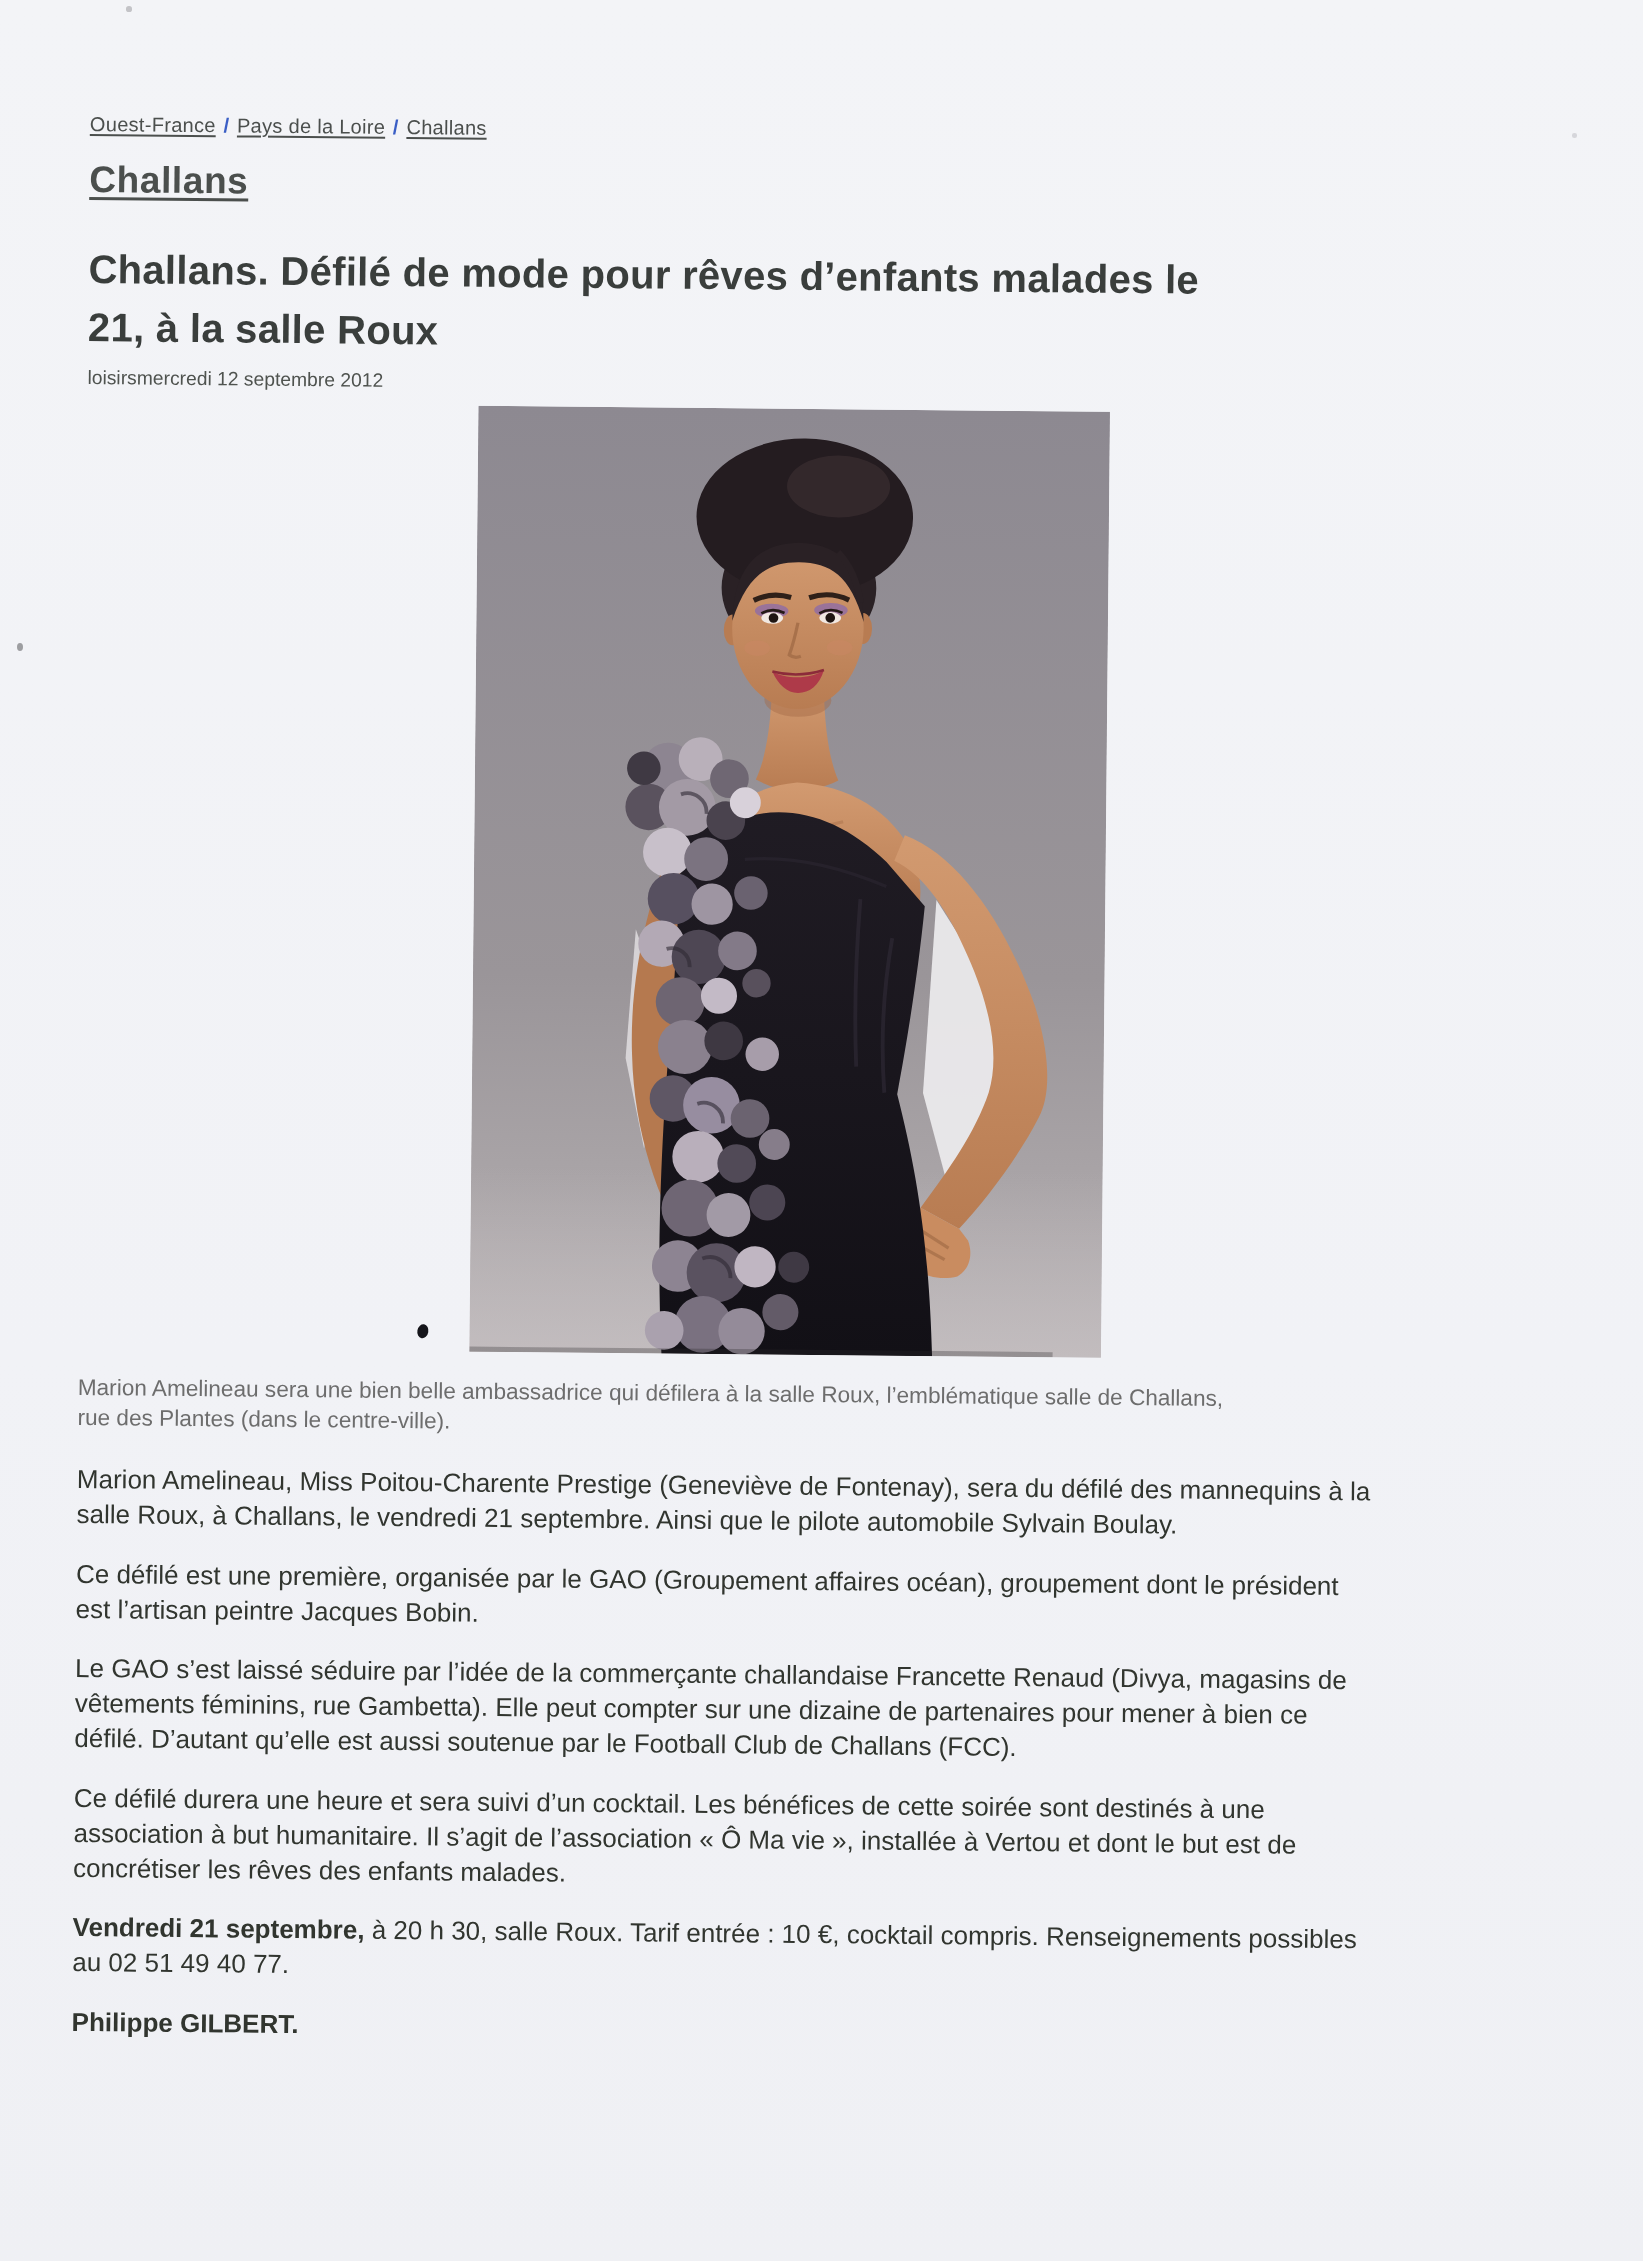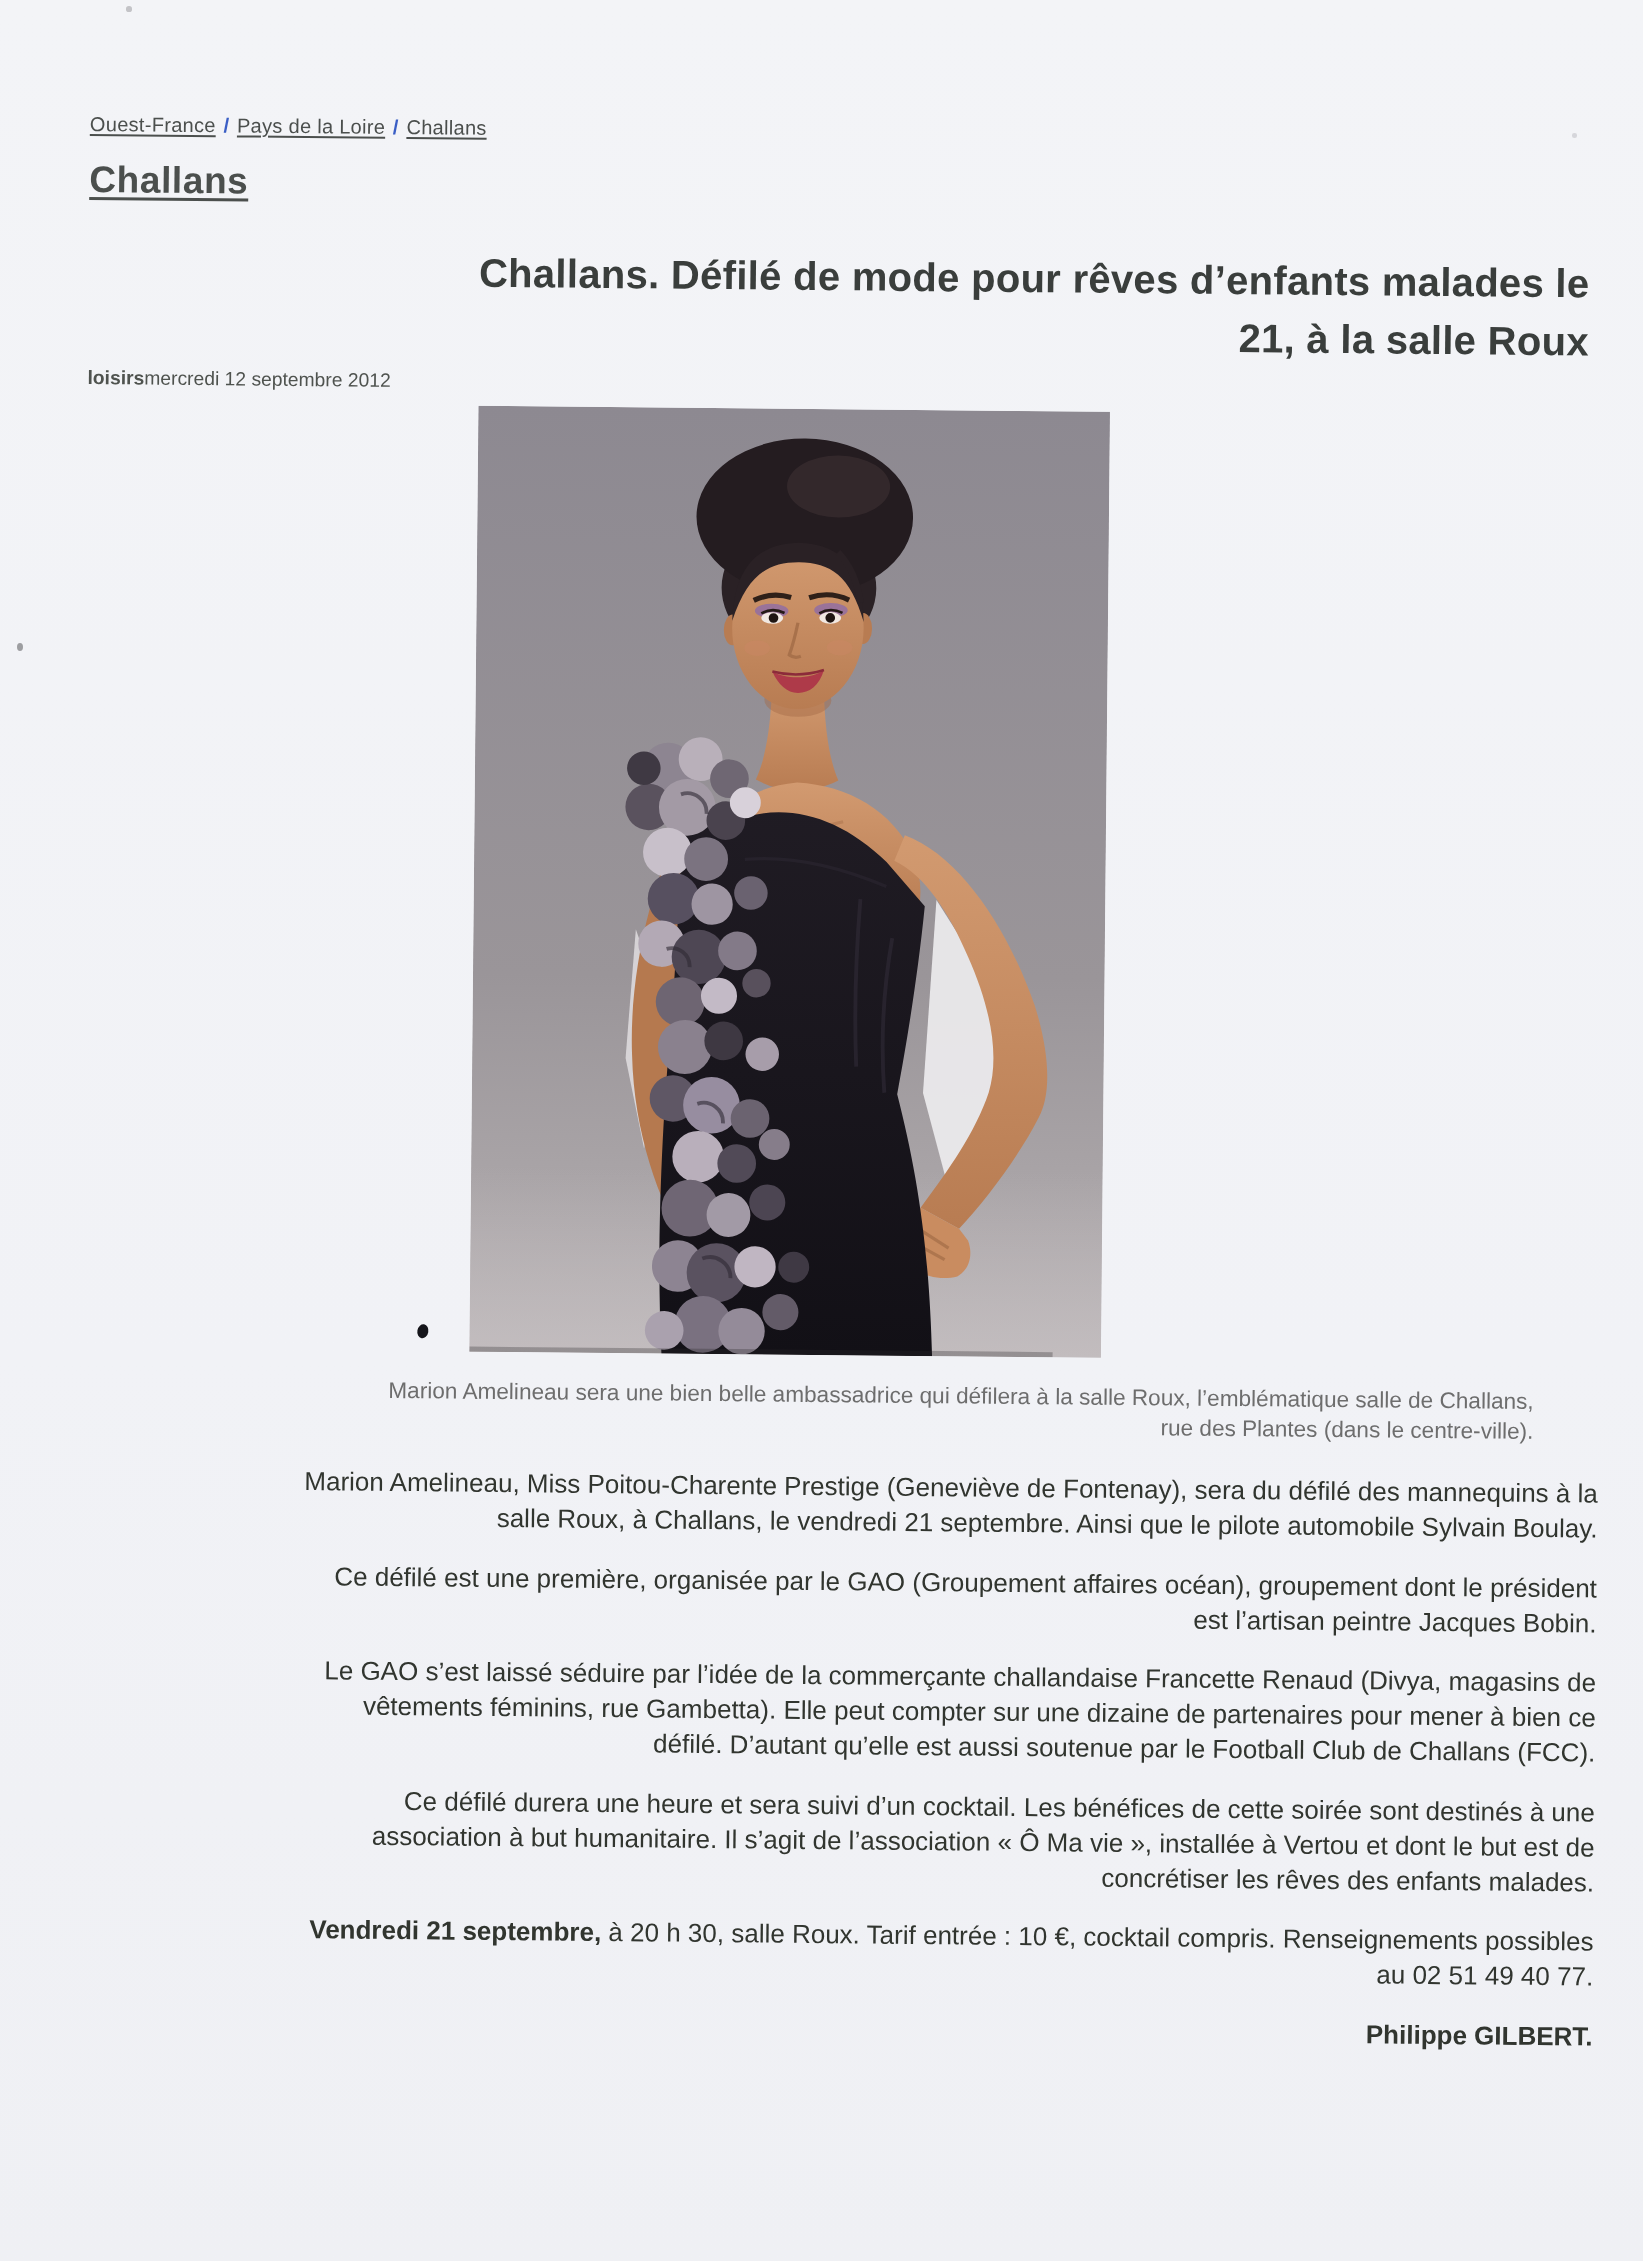--- a/index.html
+++ b/index.html
@@ -2,38 +2,38 @@
 <html lang="fr" style="font-size:10.3px"><head>
 <meta charset="utf-8">
 <style>
   html,body{margin:0;padding:0;}
   body{
     width:1643px;height:2261px;overflow:hidden;
     background:linear-gradient(180deg,#f3f4f7 0%,#f1f2f6 60%,#eff0f4 100%);
     font-family:"Liberation Sans","DejaVu Sans",sans-serif;
     -webkit-font-smoothing:antialiased;
   }
-  .sheet{position:relative;width:1643px;height:2261px;text-align:right;}
+  .sheet{position:relative;width:1643px;height:2261px;}
   
   .rot{position:absolute;left:0;top:0;width:1643px;height:2261px;
        transform:rotate(0.55deg);transform-origin:90px 116px;}
 
   .breadcrumb{position:absolute;left:90px;top:113px;font-size:20px;letter-spacing:0.3px;color:#4b4f4d;white-space:nowrap;}
   .breadcrumb a{color:#4b4f4d;text-decoration:underline;text-decoration-thickness:1.6px;text-underline-offset:3.2px;cursor:pointer;}
   .breadcrumb .sep{color:#3a5ec5;font-weight:bold;padding:0 7.7px;}
 
   .section-heading{position:absolute;left:90px;top:159px;margin:0;font-size:37px;letter-spacing:0.6px;}
   .section-heading a{color:#4b4f4d;font-weight:bold;text-decoration:underline;text-decoration-thickness:2.6px;text-underline-offset:4.5px;cursor:pointer;}
 
   .title{position:absolute;left:90px;top:240px;width:1501px;margin:0;
          font-size:40px;line-height:58px;font-weight:bold;color:#3a3e3c;
          letter-spacing:0.3px;white-space:pre-line;}
 
   .meta{position:absolute;left:90px;top:367px;font-size:19.3px;color:#4f534f;}
-  .meta .cat{font-weight:bold;margin-top:20px;}
+  .meta .cat{font-weight:normal;margin-top:20px;}
 
   .photo{position:absolute;left:481px;top:402px;width:632px;height:946px;margin:0;}
   .photo svg{display:block;width:100%;height:100%;}
 
   .fig-bullet{position:absolute;left:429px;top:1321px;width:11px;height:14px;
               background:#15151a;border-radius:50%;transform:rotate(10deg);}
 
   .caption{position:absolute;left:90px;top:1373px;width:1456px;margin:0;
            font-size:22.6px;line-height:30px;color:#6d6d6d;white-space:pre-line;}
 

